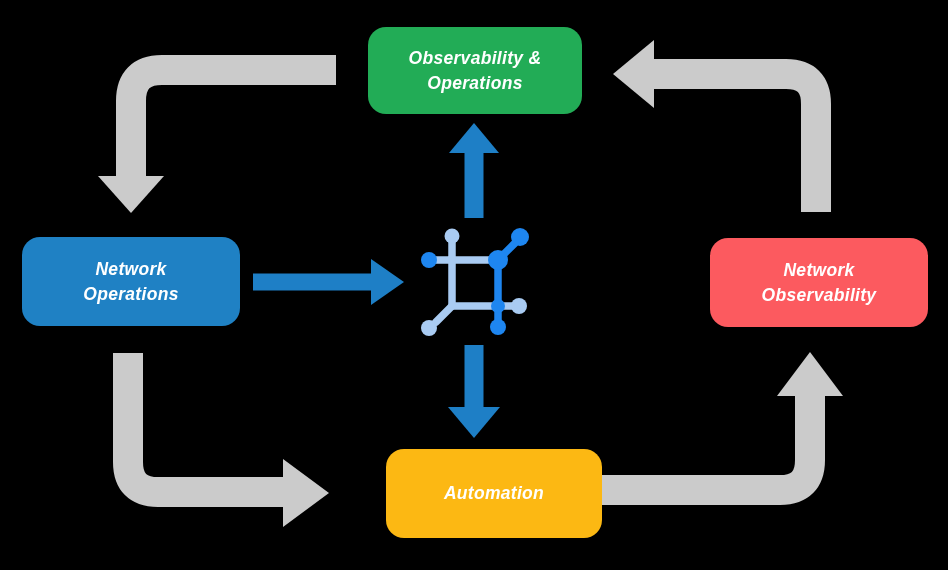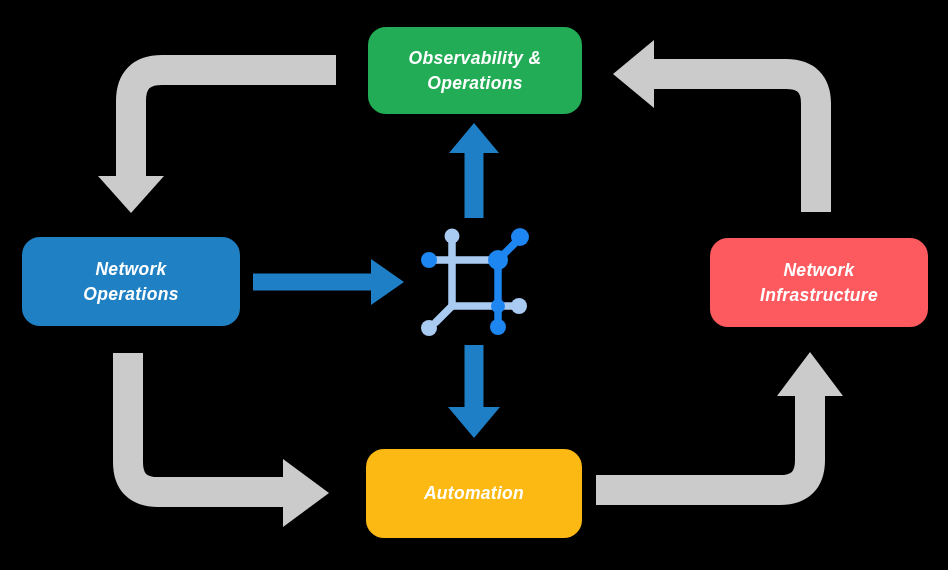--- a/index.html
+++ b/index.html
@@ -101,25 +101,25 @@
   <div class="node node-operations" style="background-color: rgb(31, 129, 196);">
     <div class="label" style="color: rgb(255, 255, 255);">
       <span>Network</span>
       <span>Operations</span>
     </div>
   </div>
 
   <div class="node node-infrastructure" style="background-color: rgb(252, 90, 95);">
     <div class="label" style="color: rgb(255, 255, 255);">
       <span>Network</span>
-      <span>Infrastructure</span>
+      <span>Observability</span>
     </div>
   </div>
 
-  <div class="node node-automation" style="background-color: rgb(252, 184, 19);">
+  <div class="node node-automation" style="background-color: rgb(252, 184, 19); margin-left: 20px;">
     <div class="label" style="color: rgb(255, 255, 255);">
       <span>Automation</span>
     </div>
   </div>
 
   <svg class="center-icon" viewBox="0 0 120 120" xmlns="http://www.w3.org/2000/svg">
 
     <g>
       <path class="icon-line" d="M 84 40 H 38 V 86 H 84" stroke="#A9CBF2"></path>
       <path class="icon-line" d="M 38 40 V 22" stroke="#A9CBF2"></path>

